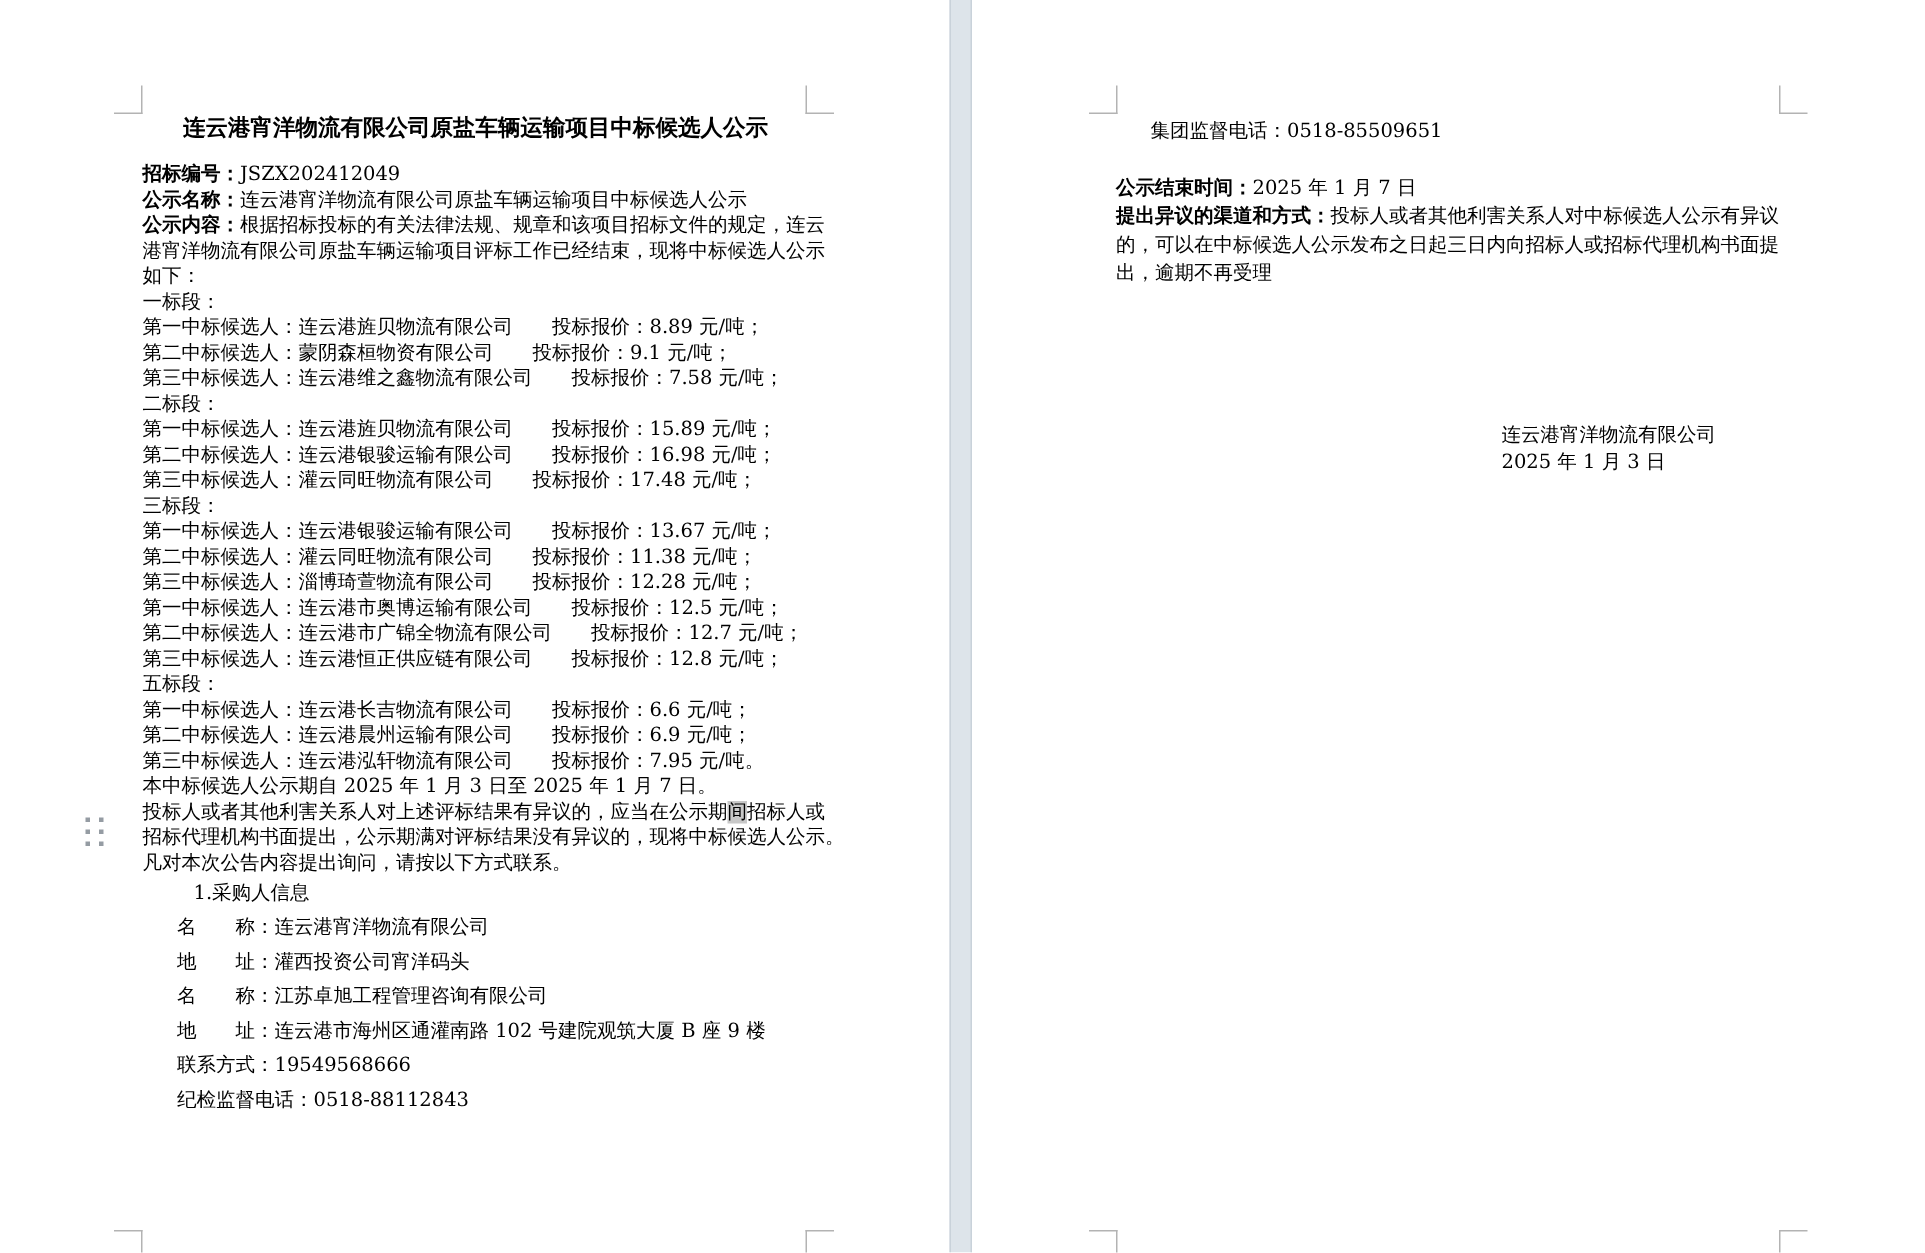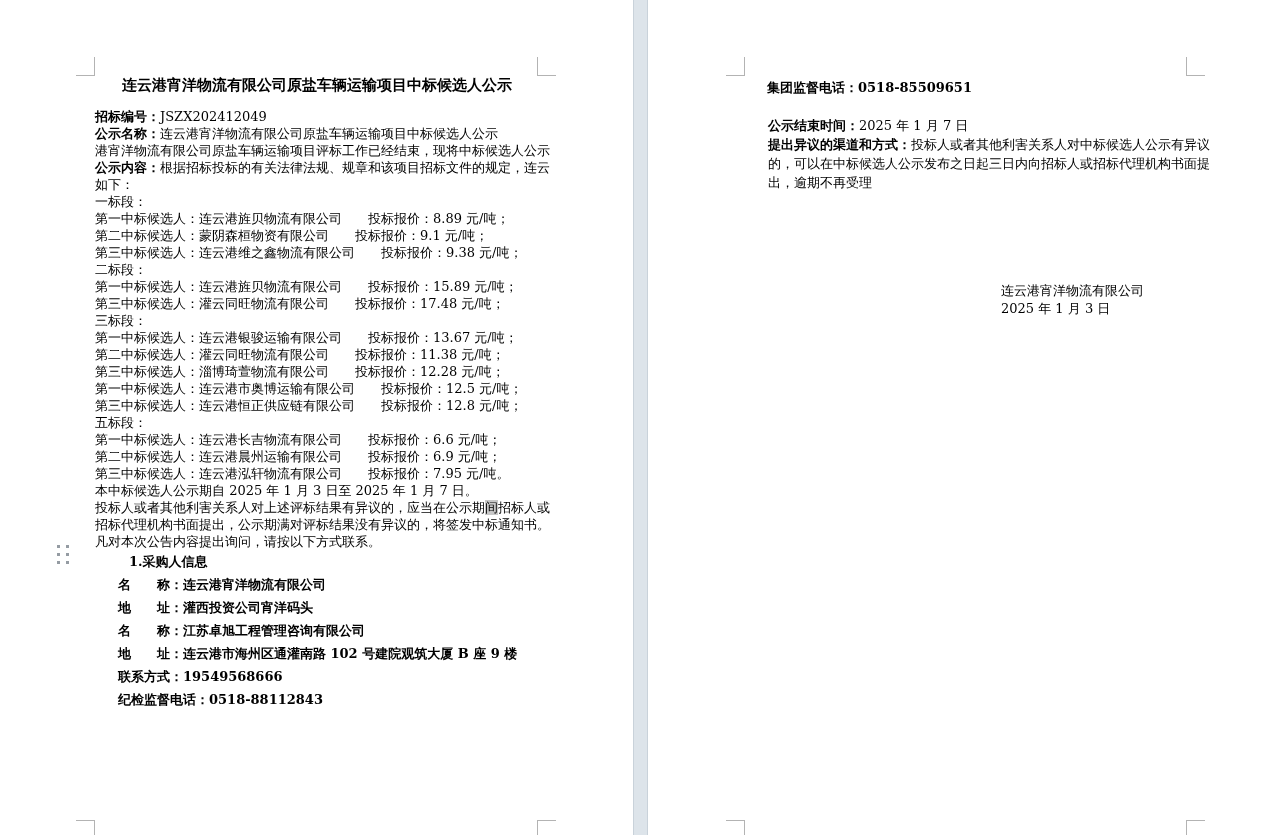--- a/index.html
+++ b/index.html
@@ -30,22 +30,22 @@
   #page2 .mark.tr{left:538px;top:57px;}
   #page2 .mark.bl{left:78px;top:820px;}
   #page2 .mark.br{left:538px;top:820px;}
 
   .ta{position:absolute;top:76px;}
   #page1 .ta{left:95px;width:444px;}
   #page2 .ta{left:96px;width:443px;}
 
   .title{font-weight:bold;font-size:15px;line-height:18px;text-align:center;margin:0 0 14px 0;white-space:nowrap;}
   .ln{font-size:13px;line-height:17px;white-space:pre;}
-  .ln.sp{line-height:23px;font-weight:bold;}
-  .ln.p2{line-height:19px;margin-left:24px;}
+  .ln.sp{line-height:23px;}
+  .ln.p2{line-height:19px;}
   .ln.ind1{padding-left:34px;}
   .ln.ind2{padding-left:23px;}
   .ln.blank{height:17px;}
   .b{font-weight:bold;}
   .h{background:#c8c8c8;}
 
   .sig{margin:90px 43px 0 auto;width:max-content;text-align:left;font-size:13px;line-height:18px;}
 
   .handle{
     position:absolute;left:57px;top:545px;width:12px;height:20px;
@@ -62,43 +62,45 @@
   <div class="page" id="page1">
     <div class="mark tl"></div>
     <div class="mark tr"></div>
     <div class="mark bl"></div>
     <div class="mark br"></div>
     <div class="ta">
       <div class="title">连云港宵洋物流有限公司原盐车辆运输项目中标候选人公示</div>
       <div>
           <div class="ln body"><span class="b">招标编号：</span><span>JSZX202412049</span></div>
           <div class="ln body"><span class="b">公示名称：</span><span>连云港宵洋物流有限公司原盐车辆运输项目中标候选人公示</span></div>
+          <div class="ln body"><span class="b">公示内容：</span><span>根据招标投标的有关法律法规、规章和该项目招标文件的规定，连云</span></div>
           <div class="ln body"><span>港宵洋物流有限公司原盐车辆运输项目评标工作已经结束，现将中标候选人公示</span></div>
-          <div class="ln body"><span class="b">公示内容：</span><span>根据招标投标的有关法律法规、规章和该项目招标文件的规定，连云</span></div>
           <div class="ln body"><span>如下：</span></div>
           <div class="ln body"><span>一标段：</span></div>
           <div class="ln body"><span>第一中标候选人：连云港旌贝物流有限公司　　投标报价：8.89 元/吨；</span></div>
           <div class="ln body"><span>第二中标候选人：蒙阴森桓物资有限公司　　投标报价：9.1 元/吨；</span></div>
-          <div class="ln body"><span>第三中标候选人：连云港维之鑫物流有限公司　　投标报价：9.38 元/吨；</span></div>
+          <div class="ln body"><span>第三中标候选人：连云港维之鑫物流有限公司　　投标报价：7.58 元/吨；</span></div>
           <div class="ln body"><span>二标段：</span></div>
           <div class="ln body"><span>第一中标候选人：连云港旌贝物流有限公司　　投标报价：15.89 元/吨；</span></div>
+          <div class="ln body"><span>第二中标候选人：连云港银骏运输有限公司　　投标报价：16.98 元/吨；</span></div>
           <div class="ln body"><span>第三中标候选人：灌云同旺物流有限公司　　投标报价：17.48 元/吨；</span></div>
           <div class="ln body"><span>三标段：</span></div>
           <div class="ln body"><span>第一中标候选人：连云港银骏运输有限公司　　投标报价：13.67 元/吨；</span></div>
           <div class="ln body"><span>第二中标候选人：灌云同旺物流有限公司　　投标报价：11.38 元/吨；</span></div>
           <div class="ln body"><span>第三中标候选人：淄博琦萱物流有限公司　　投标报价：12.28 元/吨；</span></div>
           <div class="ln body"><span>第一中标候选人：连云港市奥博运输有限公司　　投标报价：12.5 元/吨；</span></div>
+          <div class="ln body"><span>第二中标候选人：连云港市广锦全物流有限公司　　投标报价：12.7 元/吨；</span></div>
           <div class="ln body"><span>第三中标候选人：连云港恒正供应链有限公司　　投标报价：12.8 元/吨；</span></div>
           <div class="ln body"><span>五标段：</span></div>
           <div class="ln body"><span>第一中标候选人：连云港长吉物流有限公司　　投标报价：6.6 元/吨；</span></div>
           <div class="ln body"><span>第二中标候选人：连云港晨州运输有限公司　　投标报价：6.9 元/吨；</span></div>
           <div class="ln body"><span>第三中标候选人：连云港泓轩物流有限公司　　投标报价：7.95 元/吨。</span></div>
           <div class="ln body"><span>本中标候选人公示期自 2025 年 1 月 3 日至 2025 年 1 月 7 日。</span></div>
           <div class="ln body"><span>投标人或者其他利害关系人对上述评标结果有异议的，应当在公示期</span><span class="h">间</span><span>招标人或</span></div>
-          <div class="ln body"><span>招标代理机构书面提出，公示期满对评标结果没有异议的，将签发中标通知书。</span></div>
+          <div class="ln body"><span>招标代理机构书面提出，公示期满对评标结果没有异议的，现将中标候选人公示。</span></div>
           <div class="ln body"><span>凡对本次公告内容提出询问，请按以下方式联系。</span></div>
           <div class="ln sp ind1"><span>1.采购人信息</span></div>
           <div class="ln sp ind2"><span>名　　称：连云港宵洋物流有限公司</span></div>
           <div class="ln sp ind2"><span>地　　址：灌西投资公司宵洋码头</span></div>
           <div class="ln sp ind2"><span>名　　称：江苏卓旭工程管理咨询有限公司</span></div>
           <div class="ln sp ind2"><span>地　　址：连云港市海州区通灌南路 102 号建院观筑大厦 B 座 9 楼</span></div>
           <div class="ln sp ind2"><span>联系方式：19549568666</span></div>
           <div class="ln sp ind2"><span>纪检监督电话：0518-88112843</span></div>
         </div>
     </div>

